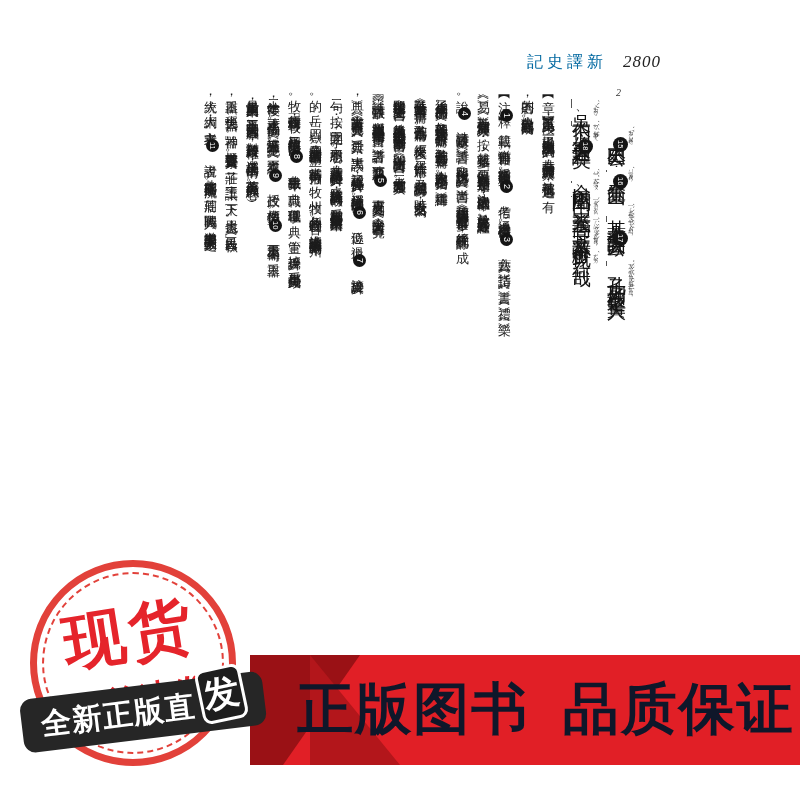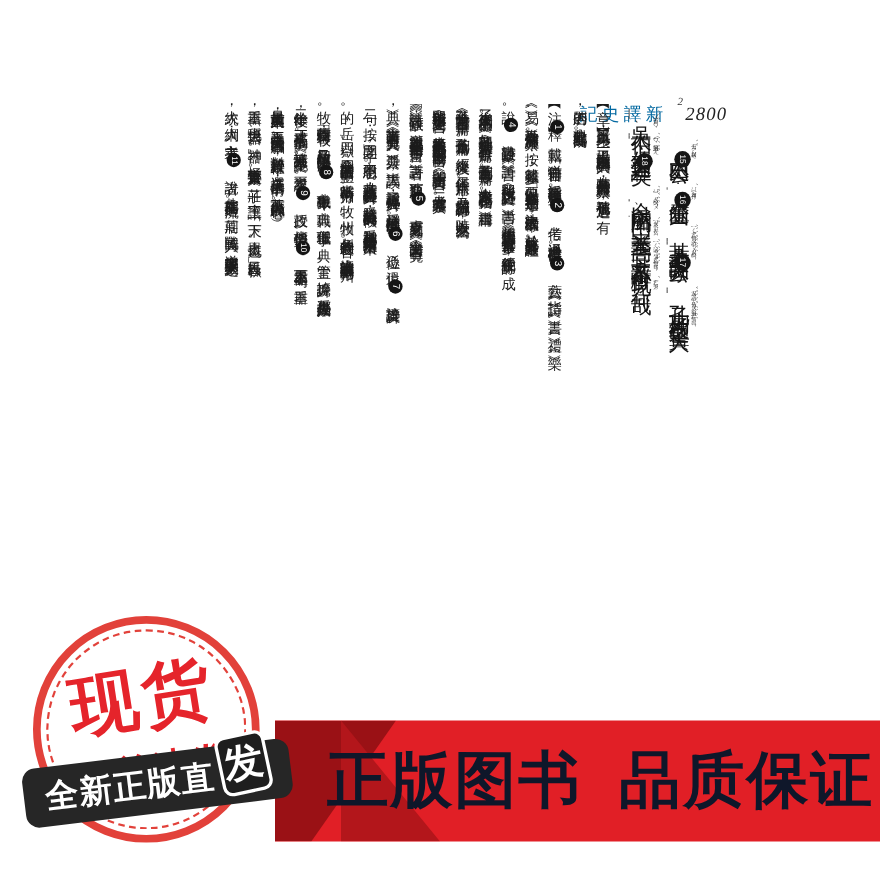--- a/index.html
+++ b/index.html
@@ -5,21 +5,21 @@
   html,body{margin:0;padding:0;}
   body{
     width:800px;height:800px;position:relative;overflow:hidden;
     background:#ffffff;
     font-family:"Liberation Serif","DejaVu Serif",serif;
     color:#1b1b1b;
   }
   
   .hdr{position:absolute;top:52px;left:527px;display:flex;align-items:baseline;gap:16px;}
   .hdr .t{font-size:16px;letter-spacing:4px;color:#0369a1;}
-  .hdr .p{font-size:17px;font-style:italic;letter-spacing:1px;color:#222;margin-top:42px;}
+  .hdr .p{font-size:17px;font-style:italic;letter-spacing:1px;color:#222;}
   .corner{position:absolute;left:616px;top:87px;font-size:10px;color:#333;font-style:italic;}
   
   .vcol{
     position:absolute;top:90px;height:672px;width:20px;overflow:hidden;
     writing-mode:vertical-rl;text-orientation:mixed;
     font-size:13px;letter-spacing:0.8px;line-height:20px;color:#1c1c1c;
   }
   .qcol{
     position:absolute;width:34px;overflow:hidden;
     writing-mode:vertical-rl;text-orientation:mixed;

